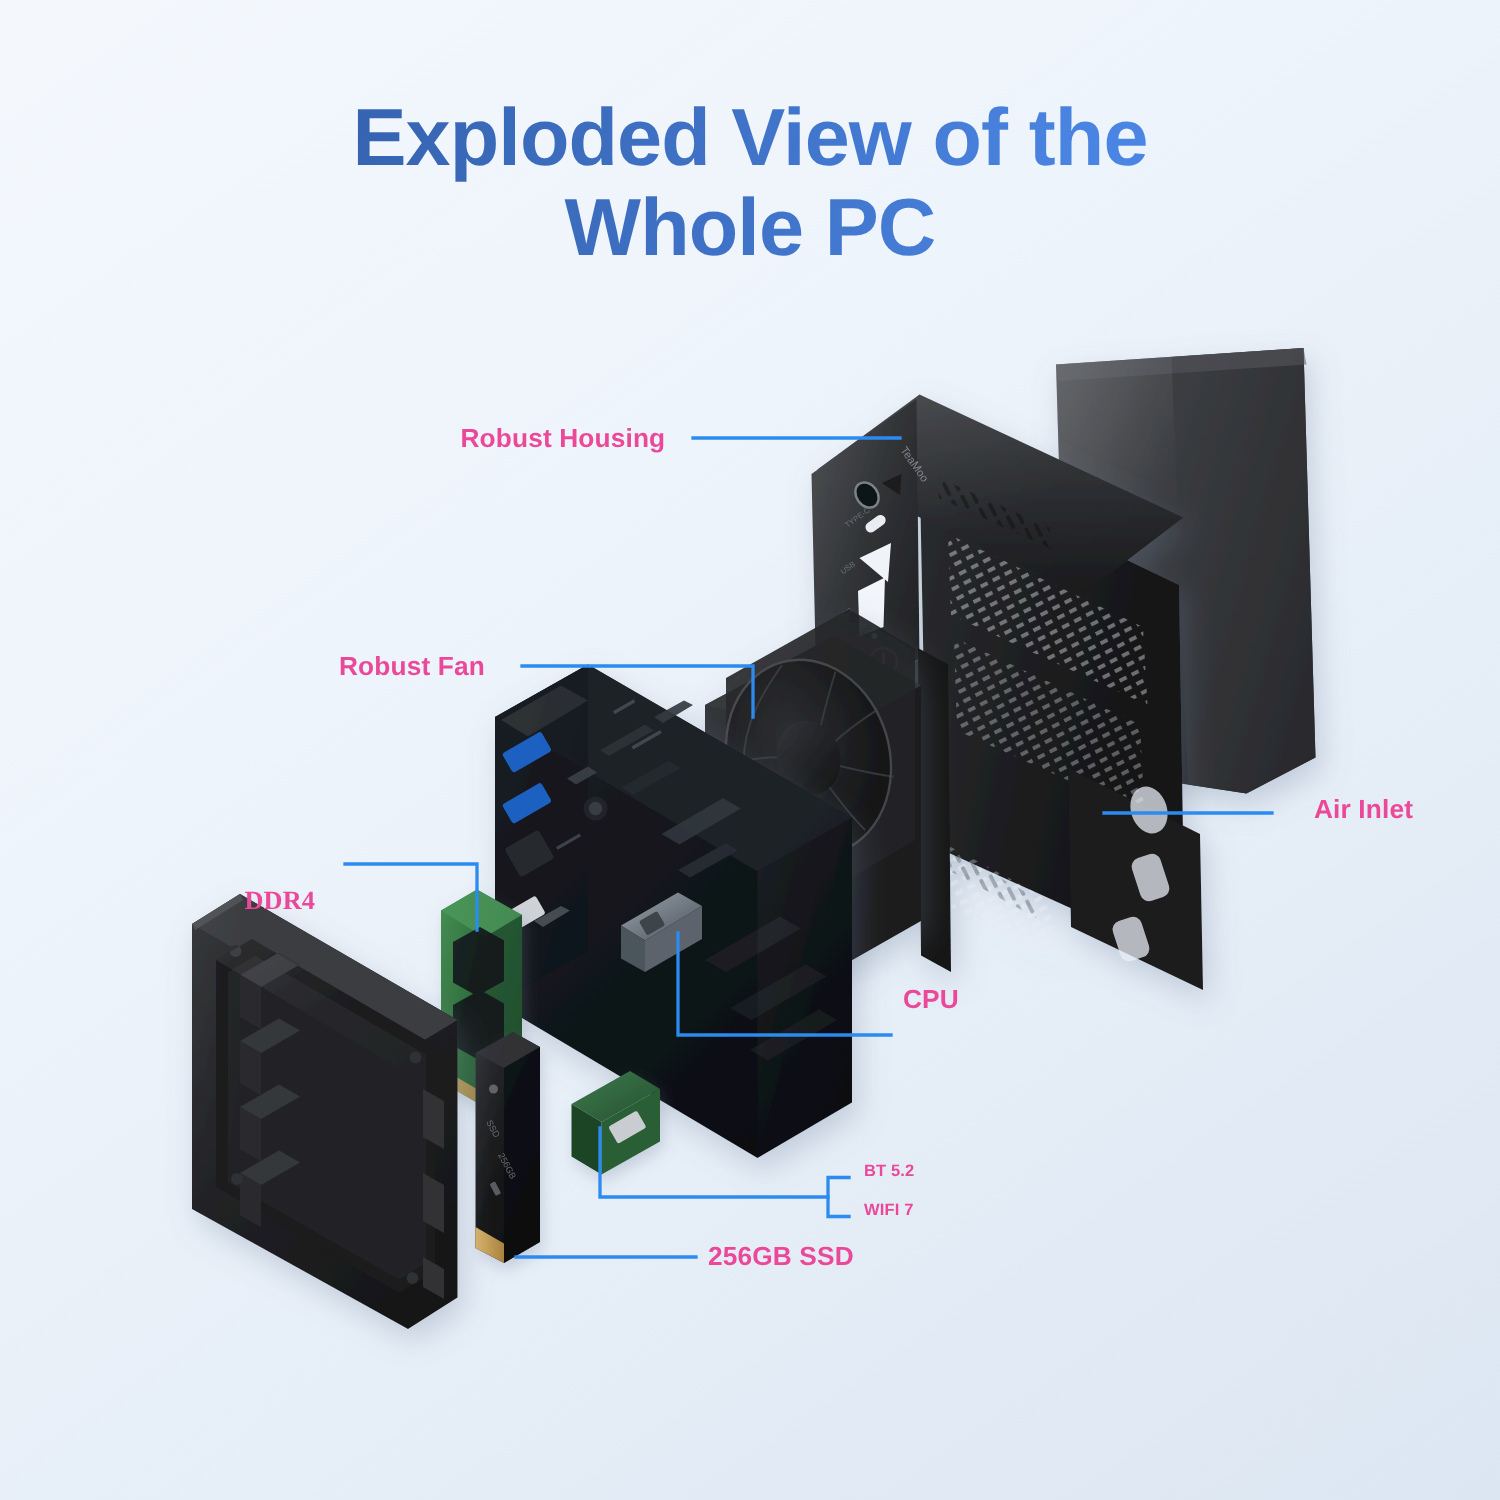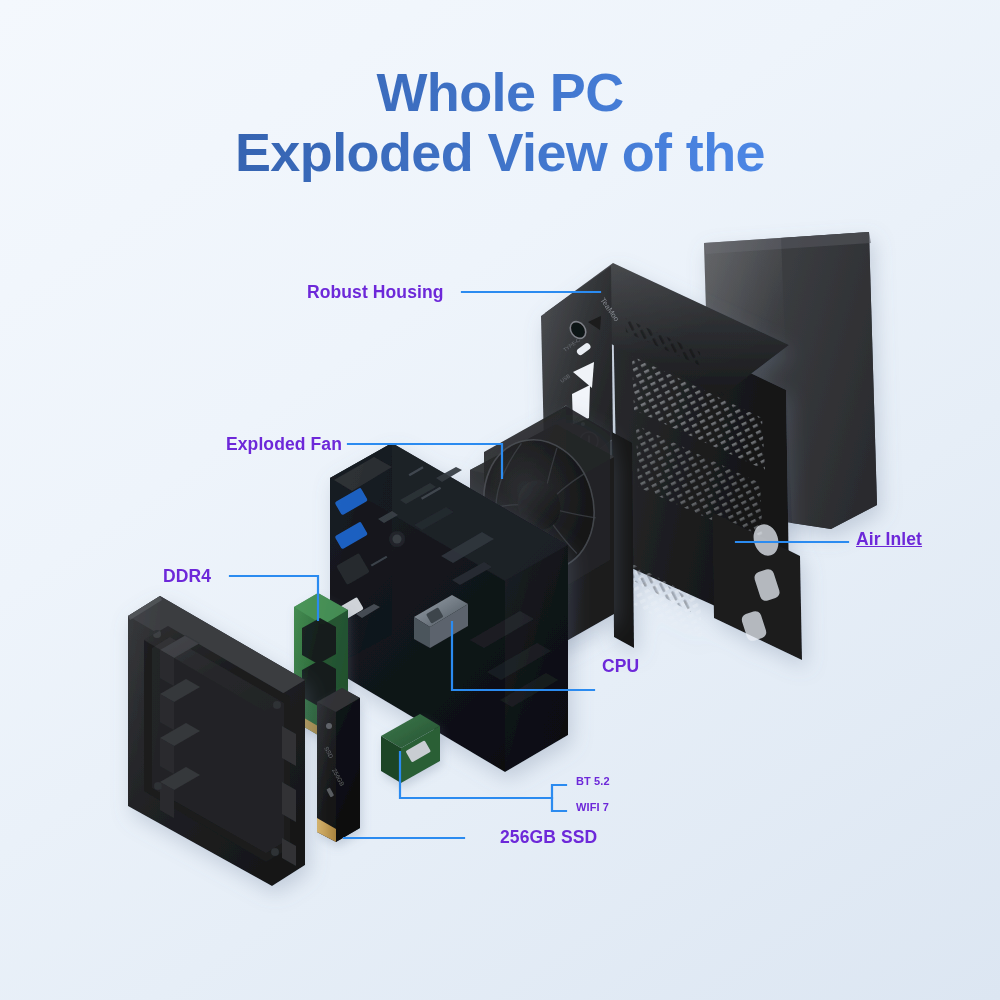--- a/index.html
+++ b/index.html
@@ -44,42 +44,42 @@
   .title-line.l2 { font-size: 54px; }
 
   
   #art { position: absolute; left: 0; top: 0; width: 1000px; height: 1000px; }
 
   
   .label {
     position: absolute;
     font-size: 17.5px;
     font-weight: 700;
-    color: #6d28d9;
+    color: #ec4899;
     white-space: nowrap;
     letter-spacing: 0.1px;
   }
   .label.sm { font-size: 11px; }
   #lbl-robust   { left: 307px; top: 282px; }
   #lbl-fan      { left: 226px; top: 434px; }
-  #lbl-ddr4     { left: 163px; top: 566px; }
-  #lbl-air      { left: 856px; top: 529px; text-decoration: underline; }
+  #lbl-ddr4     { left: 163px; top: 590px; font-family: Liberation Serif, serif; }
+  #lbl-air      { left: 876px; top: 529px; }
   #lbl-cpu      { left: 602px; top: 656px; }
   #lbl-bt       { left: 576px; top: 775px; }
   #lbl-wifi     { left: 576px; top: 801px; }
-  #lbl-ssd      { left: 500px; top: 827px; }
+  #lbl-ssd      { left: 472px; top: 827px; }
 </style>
 </head>
 <body>
 
 <div id="stage">
 
   <div class="title-wrap">
+    <span class="title-line">Exploded View of the</span>
     <span class="title-line l2">Whole PC</span>
-    <span class="title-line">Exploded View of the</span>
   </div>
 
   <svg id="art" viewBox="0 0 1000 1000">
     <defs>
       <linearGradient id="gMetalA" x1="0" y1="0" x2="1" y2="1">
         <stop offset="0%" stop-color="#43454a"></stop>
         <stop offset="45%" stop-color="#2e3033"></stop>
         <stop offset="100%" stop-color="#1d1e20"></stop>
       </linearGradient>
       <linearGradient id="gMetalB" x1="0" y1="0" x2="0" y2="1">
@@ -386,21 +386,21 @@
       <path d="M230,576 L318,576 L318,620"></path>
       <path d="M848,542 L736,542"></path>
       <path d="M594,690 L452,690 L452,622"></path>
       <path d="M566,785 L552,785 L552,811 L566,811"></path>
       <path d="M552,798 L400,798 L400,752"></path>
       <path d="M464,838 L344,838"></path>
     </g>
   </svg>
 
   <div class="label" id="lbl-robust">Robust Housing</div>
-  <div class="label" id="lbl-fan">Exploded Fan</div>
+  <div class="label" id="lbl-fan">Robust Fan</div>
   <div class="label" id="lbl-ddr4">DDR4</div>
   <div class="label" id="lbl-air">Air Inlet</div>
   <div class="label" id="lbl-cpu">CPU</div>
   <div class="label sm" id="lbl-bt">BT 5.2</div>
   <div class="label sm" id="lbl-wifi">WIFI 7</div>
   <div class="label" id="lbl-ssd">256GB SSD</div>
 
 </div>
 
 </body></html>

